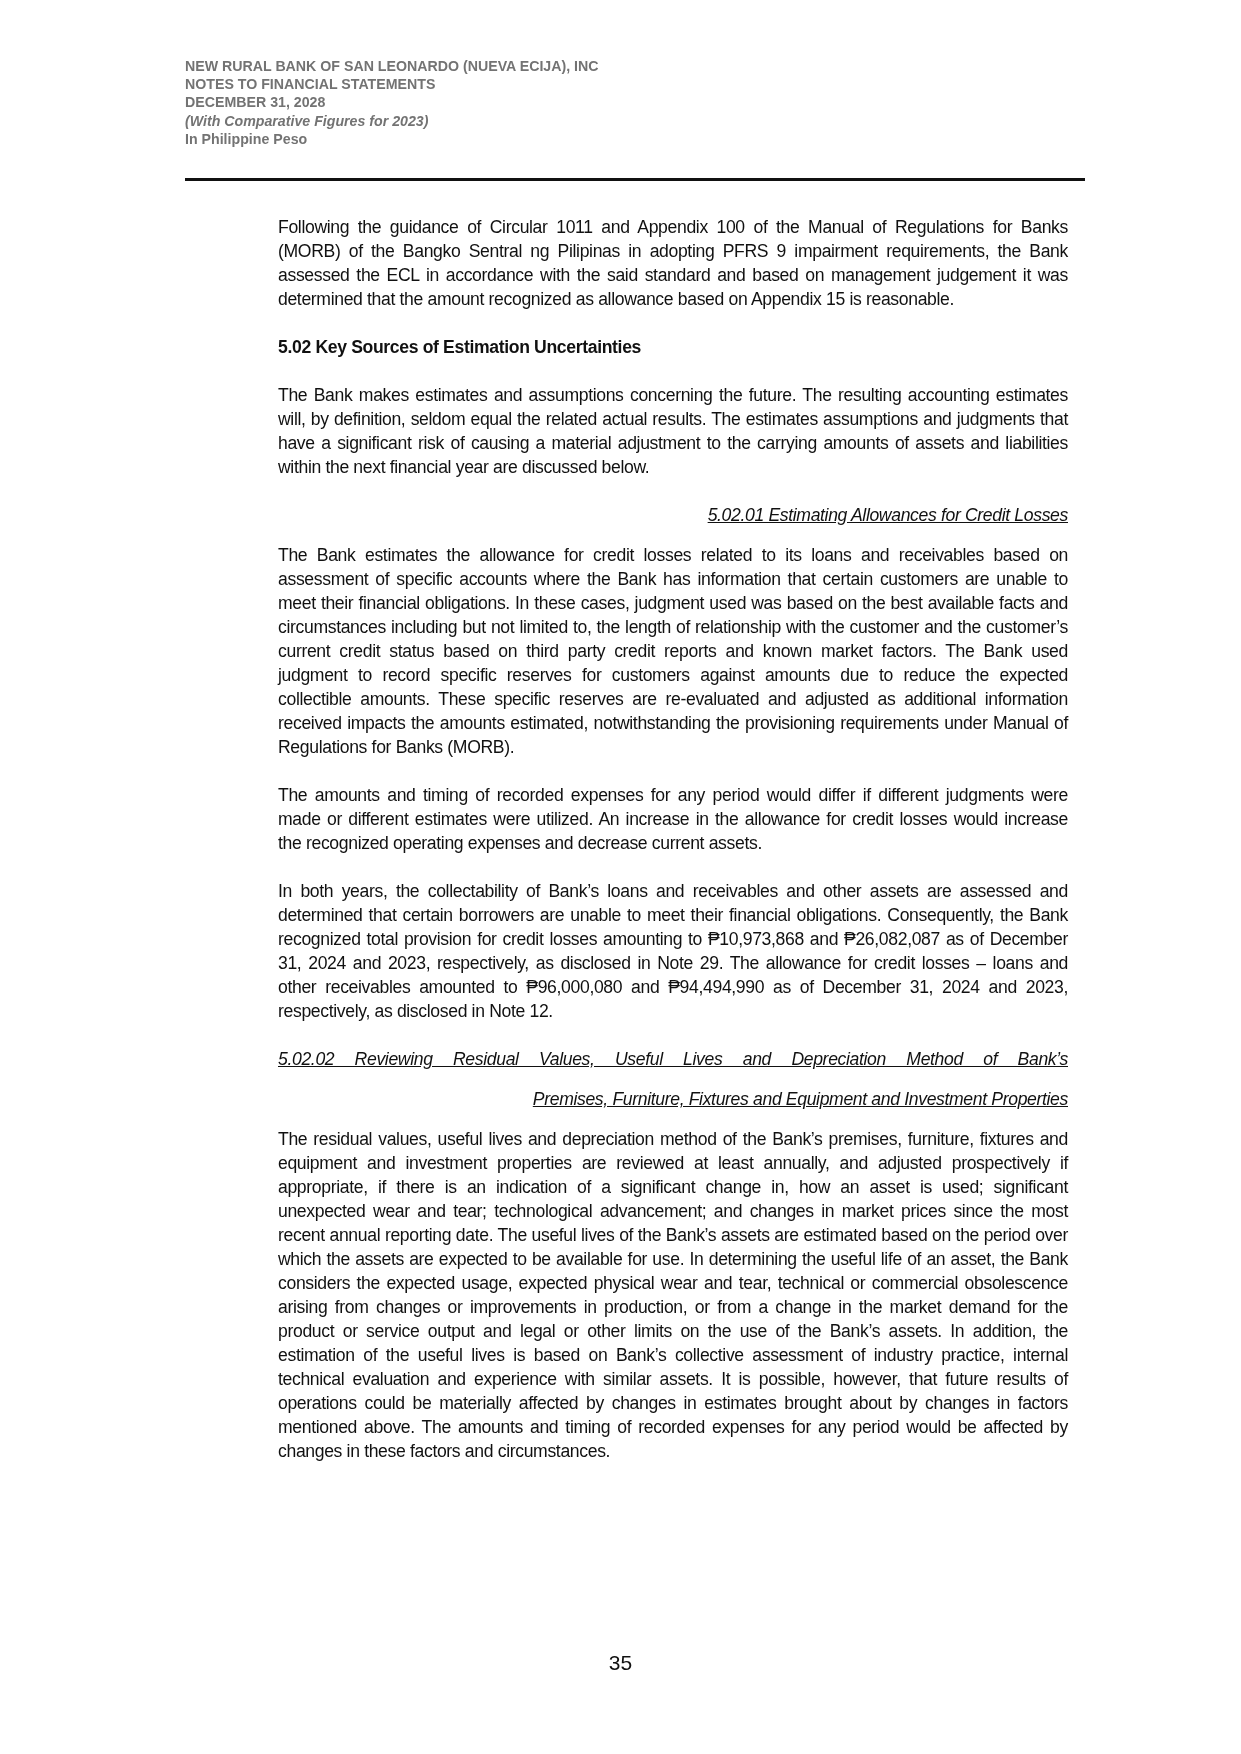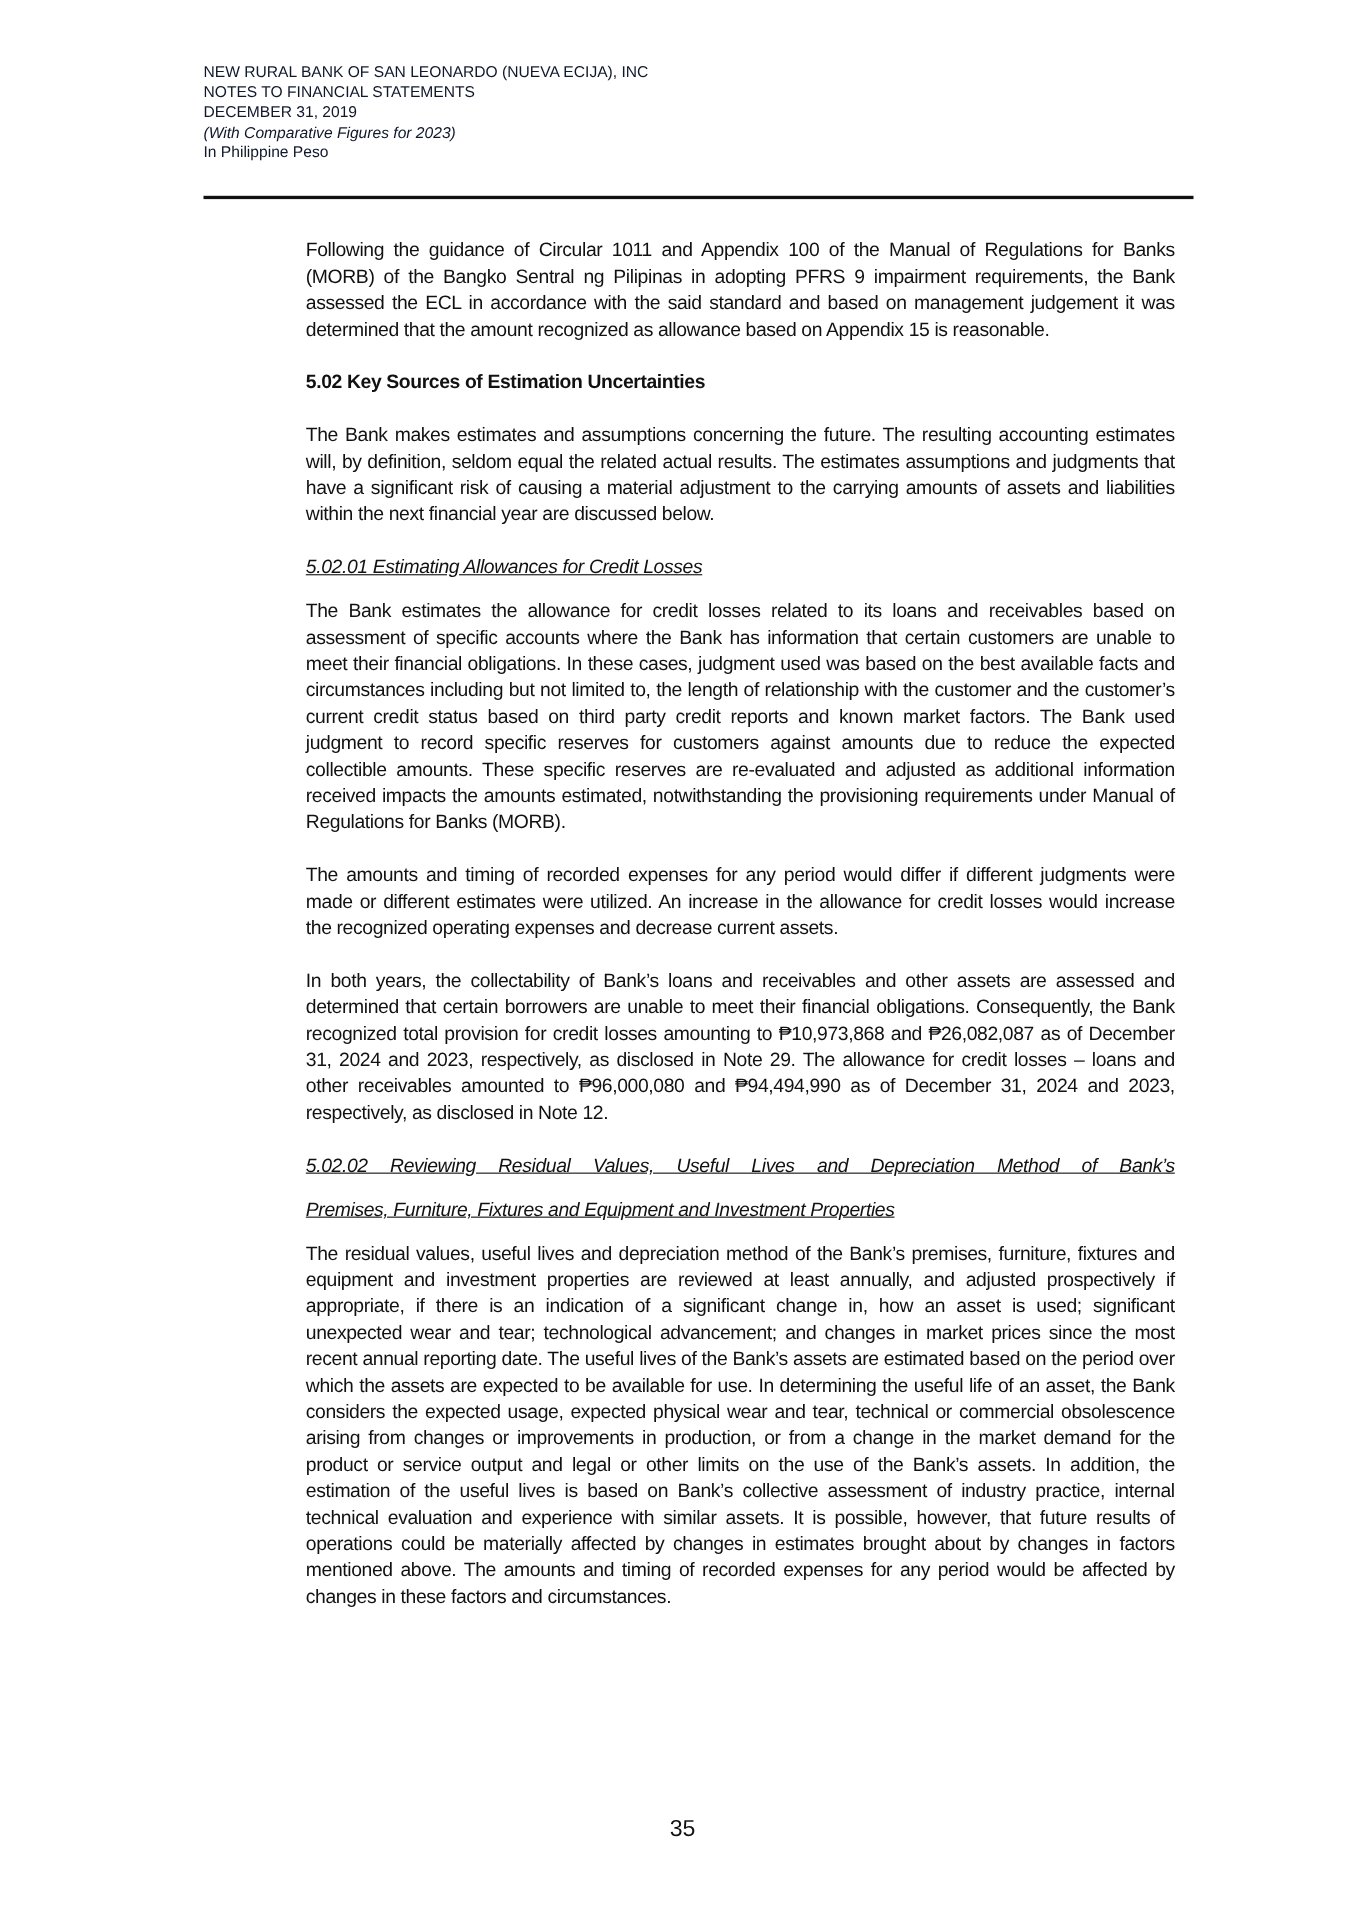--- a/index.html
+++ b/index.html
@@ -2,49 +2,49 @@
 <html><head>
   <meta charset="utf-8">
   <style>
     html, body { margin: 0; padding: 0; background: #ffffff; }
     body {
       width: 1241px; height: 1754px; position: relative; overflow: hidden;
       font-family: "Liberation Sans", sans-serif; color: #111111;
     }
     .header {
       position: absolute; left: 185px; top: 57px; width: 900px;
-      font-weight: normal; font-size: 14.2px; line-height: 18.2px; color: #0f172a;
+      font-weight: bold; font-size: 14.2px; line-height: 18.2px; color: #737373;
     }
     .header .italic { font-style: italic; }
     .header-rule {
       position: absolute; left: 185px; top: 178px; width: 900px; height: 3px;
       background: #111111;
     }
     .content {
       position: absolute; left: 262px; top: 199px; width: 822px;
       font-size: 17.6px; line-height: 24px; letter-spacing: -0.35px;
       font-stretch: condensed; text-align: justify;
     }
     .content p { margin: 16px; }
     .gap { margin-top: 24px !important; }
     .section-title { font-weight: bold; margin: 0; }
-    .sub-heading { font-style: italic; text-decoration: underline; text-align: left; margin: 0; }
+    .sub-heading { font-style: italic; text-decoration: underline; text-align: right; margin: 0; }
     .sub-heading.justify { text-align: justify; text-align-last: justify; }
     .page-number {
       position: absolute; left: 0; top: 1651px; width: 1241px; text-align: center;
       font-size: 21px;
     }
   </style>
 </head>
 <body>
 
 <div class="header">
   <div>NEW RURAL BANK OF SAN LEONARDO (NUEVA ECIJA), INC</div>
   <div>NOTES TO FINANCIAL STATEMENTS</div>
-  <div>DECEMBER 31, 2019</div>
+  <div>DECEMBER 31, 2028</div>
   <div class="italic">(With Comparative Figures for 2023)</div>
   <div>In Philippine Peso</div>
 </div>
 <div class="header-rule"></div>
 
 <div class="content">
   <p>Following the guidance of Circular 1011 and Appendix 100 of the Manual of Regulations for Banks (MORB) of the Bangko Sentral ng Pilipinas in adopting PFRS 9 impairment requirements, the Bank assessed the ECL in accordance with the said standard and based on management judgement it was determined that the amount recognized as allowance based on Appendix 15 is reasonable.</p>
 
   <p class="section-title gap">5.02 Key Sources of Estimation Uncertainties</p>
 

